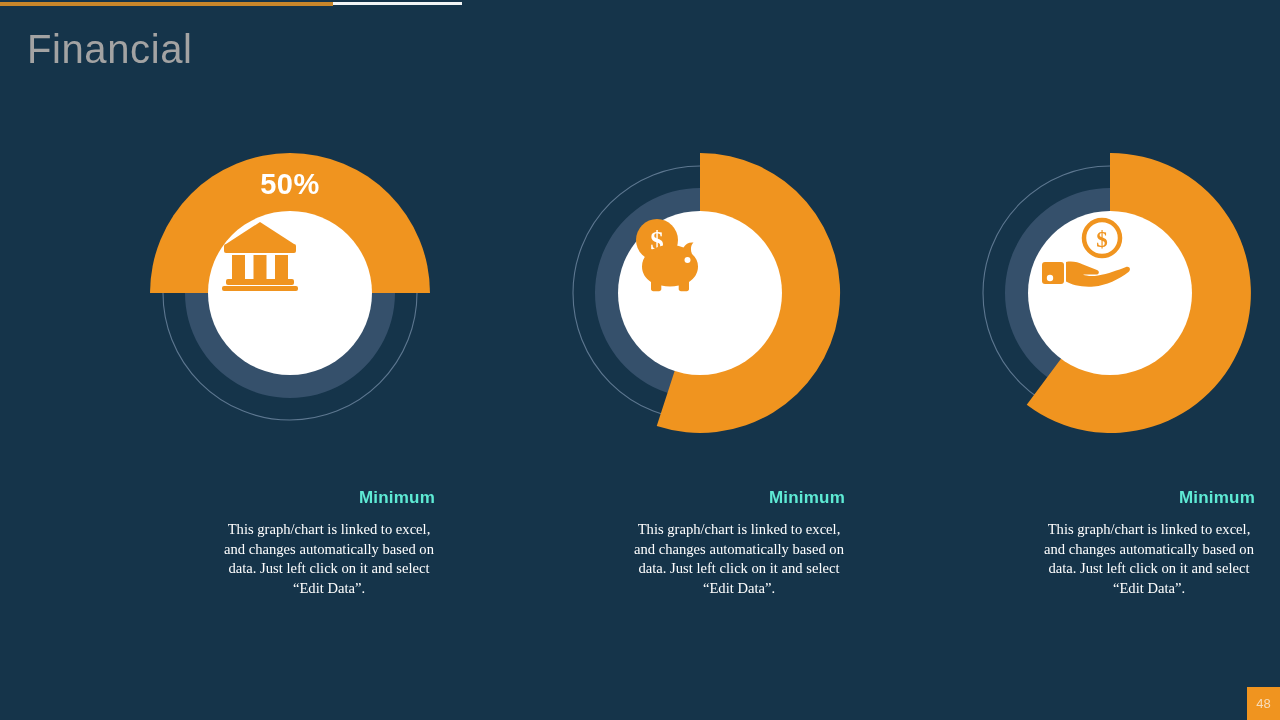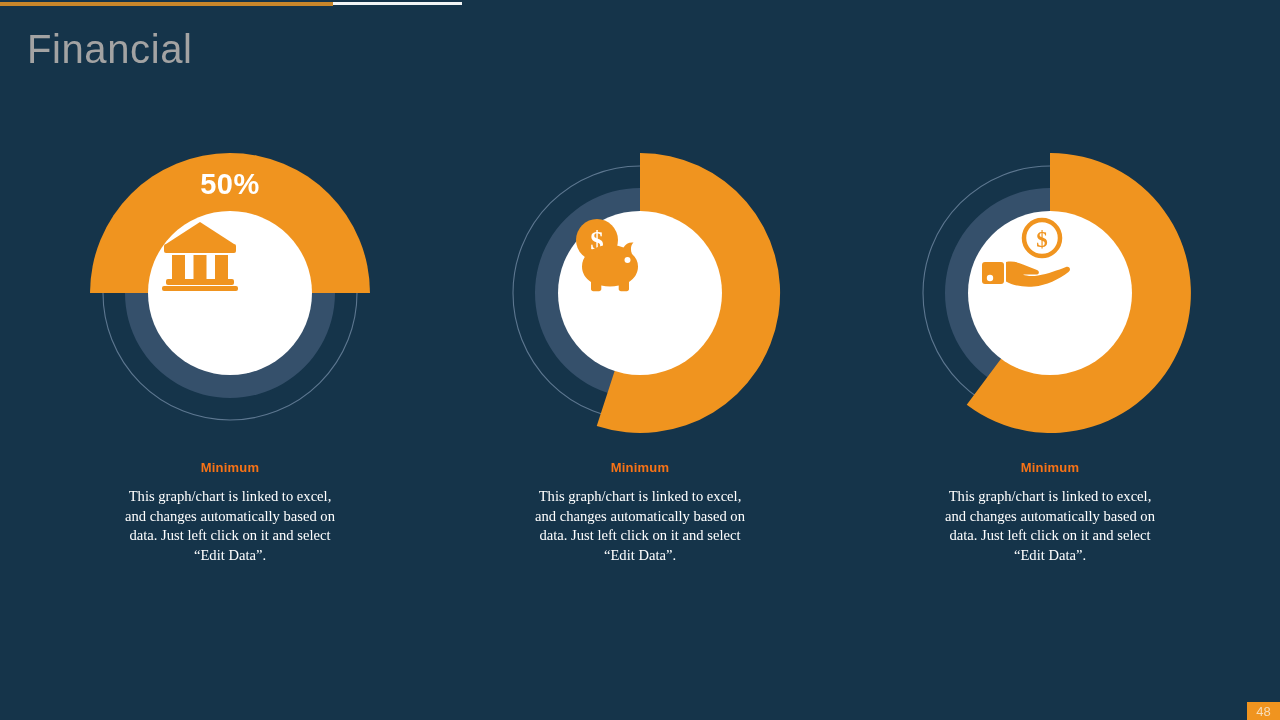--- a/index.html
+++ b/index.html
@@ -58,21 +58,21 @@
     position: absolute;
     left: 0;
     top: 148px;
     width: 1280px;
     display: flex;
   }
   .col {
     width: 410px;
     display: flex;
     flex-direction: column;
-    align-items: center;
+    align-items: flex-end;
   }
   .col:nth-child(1) { margin-left: 25px; }
   .col:nth-child(2) { margin-left: 0px; }
   .col:nth-child(3) { margin-left: 0px; }
 
   
   .gauge {
     position: relative;
     width: 290px;
     height: 268px;
@@ -100,43 +100,43 @@
     top: 70px;
     width: 140px;
     height: 140px;
     display: flex;
     align-items: center;
     justify-content: center;
   }
 
   
   .caption-head {
-    margin-top: 44px;
-    font-size: 13px;
+    margin-top: 72px;
+    font-size: 17px;
     font-weight: bold;
-    color: #f97316;
+    color: #5eead4;
     letter-spacing: 0.2px;
   }
   .caption-body {
     margin-top: 12px;
     width: 212px;
     text-align: center;
     font-size: 14.6px;
     line-height: 19.6px;
     color: #ffffff;
     font-family: Liberation Serif, serif;
   }
 
   
   .page-badge {
     position: absolute;
     right: 0;
     bottom: 0;
     width: 33px;
-    height: 18px;
+    height: 33px;
     background: #f0941f;
     color: #f7dcb9;
     font-size: 13px;
     display: flex;
     align-items: center;
     justify-content: center;
   }
 </style>
 </head>
 <body>

